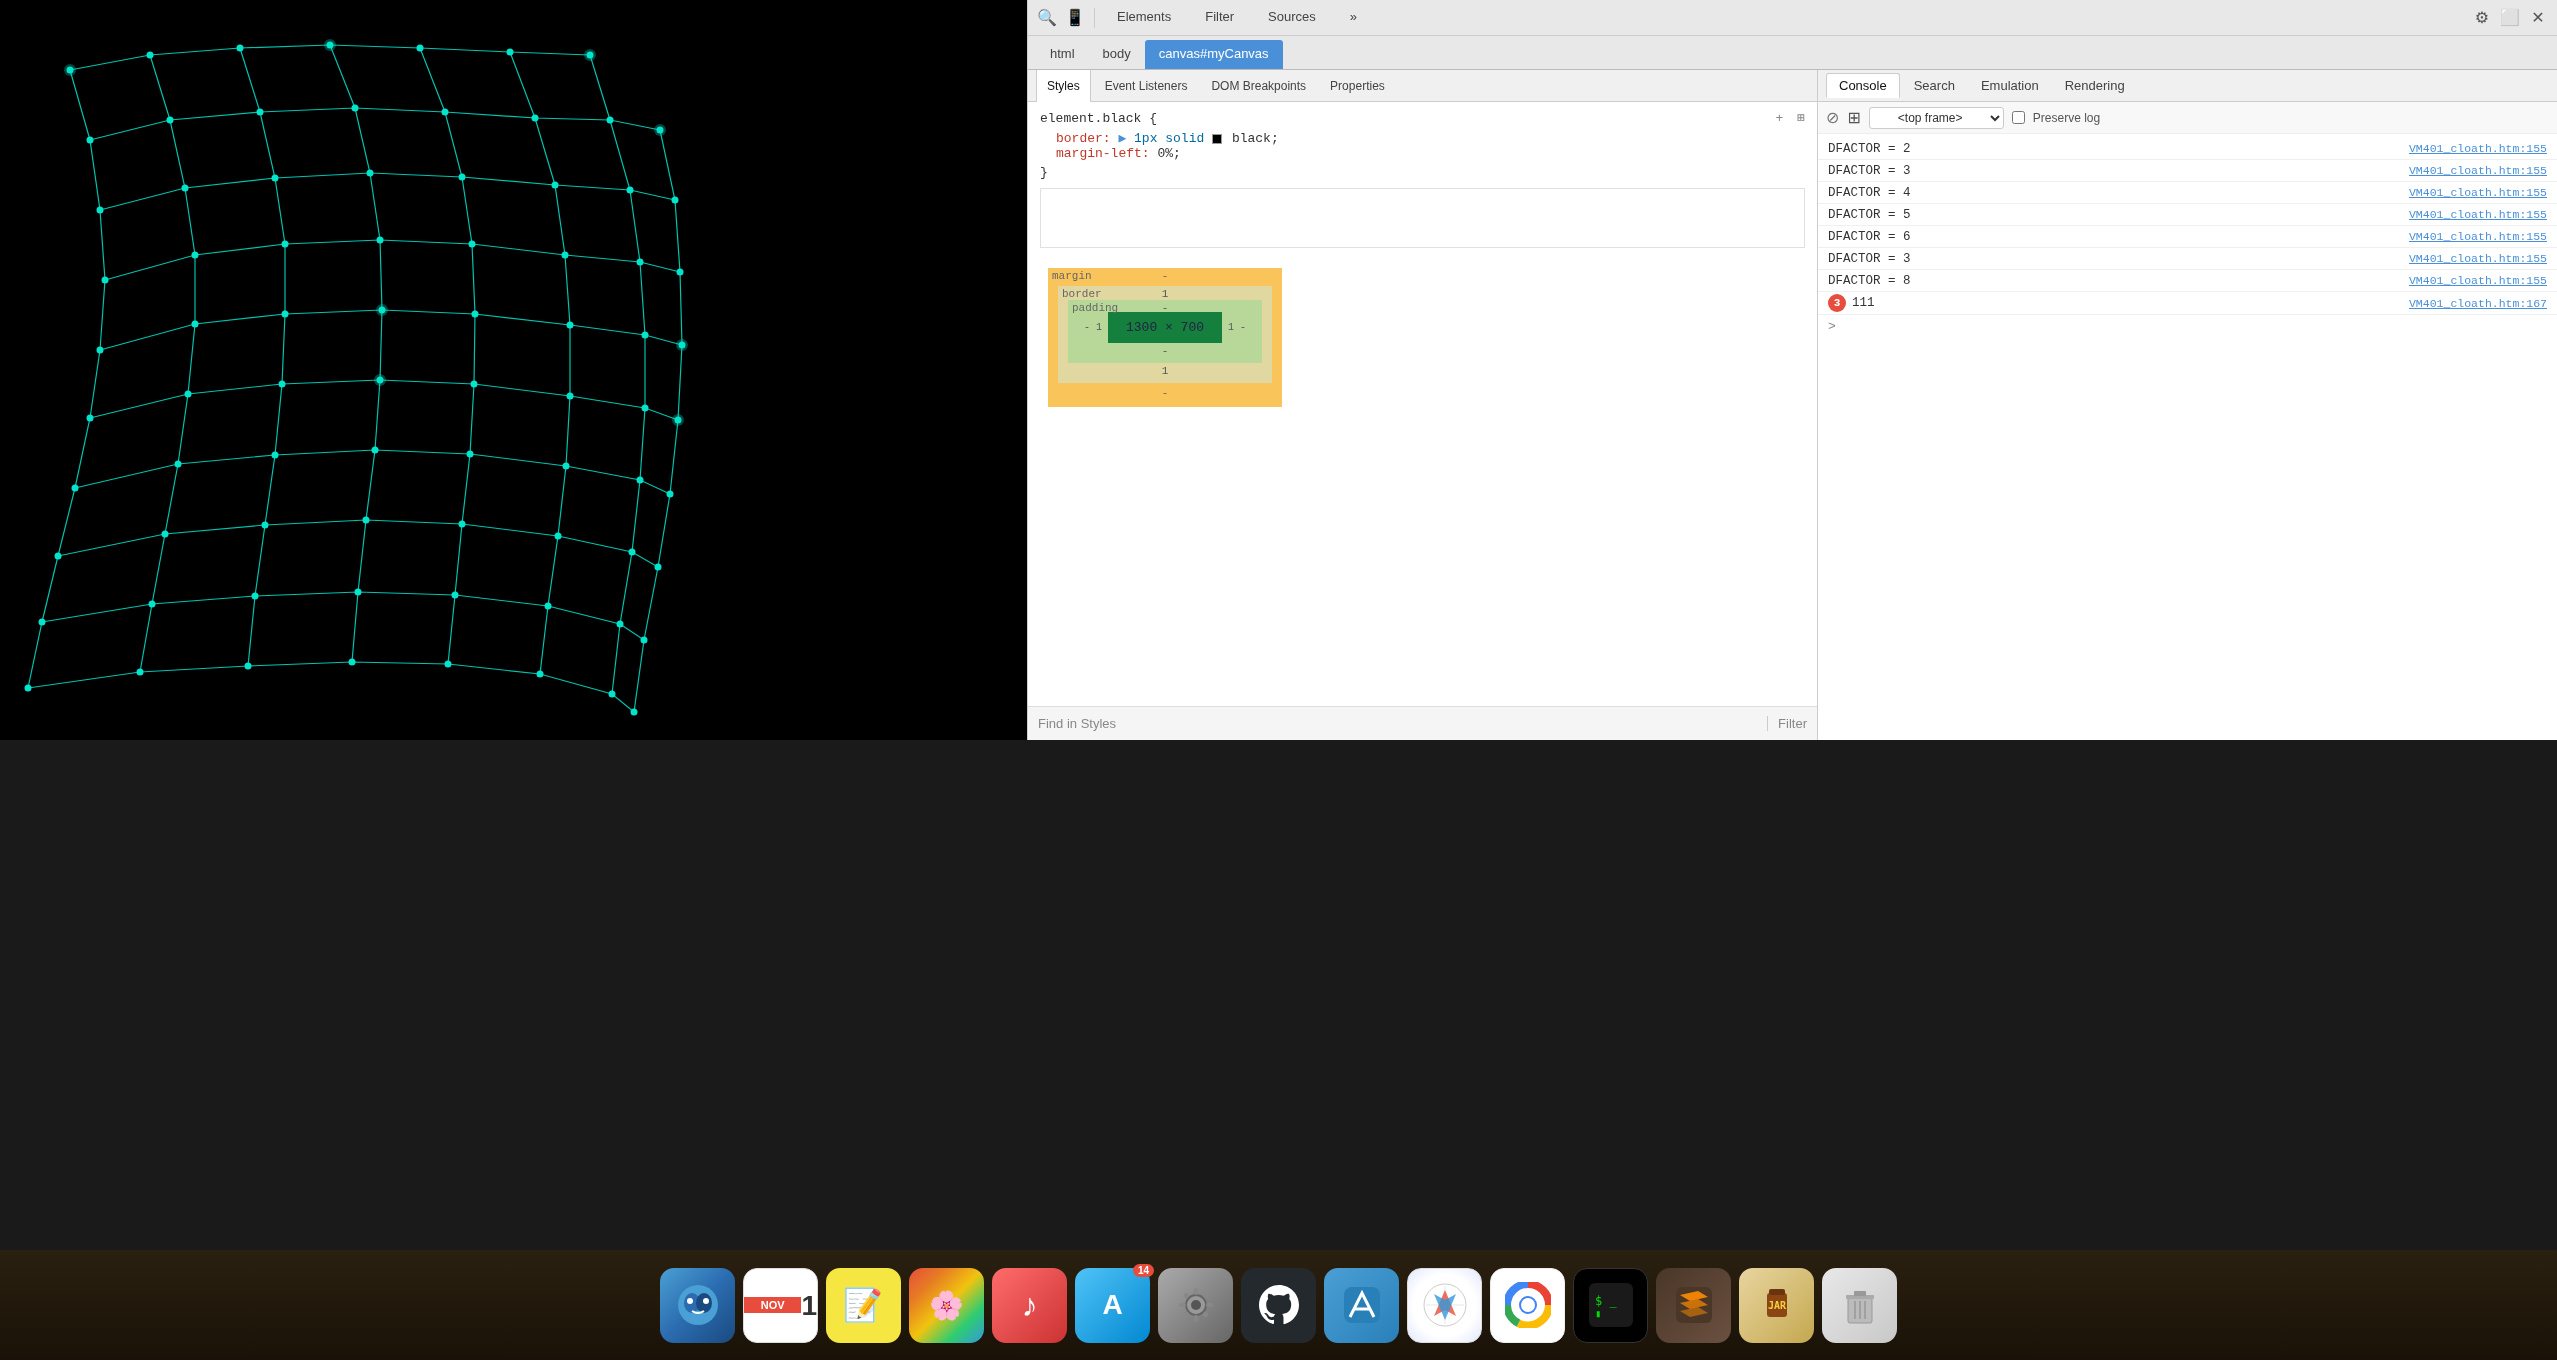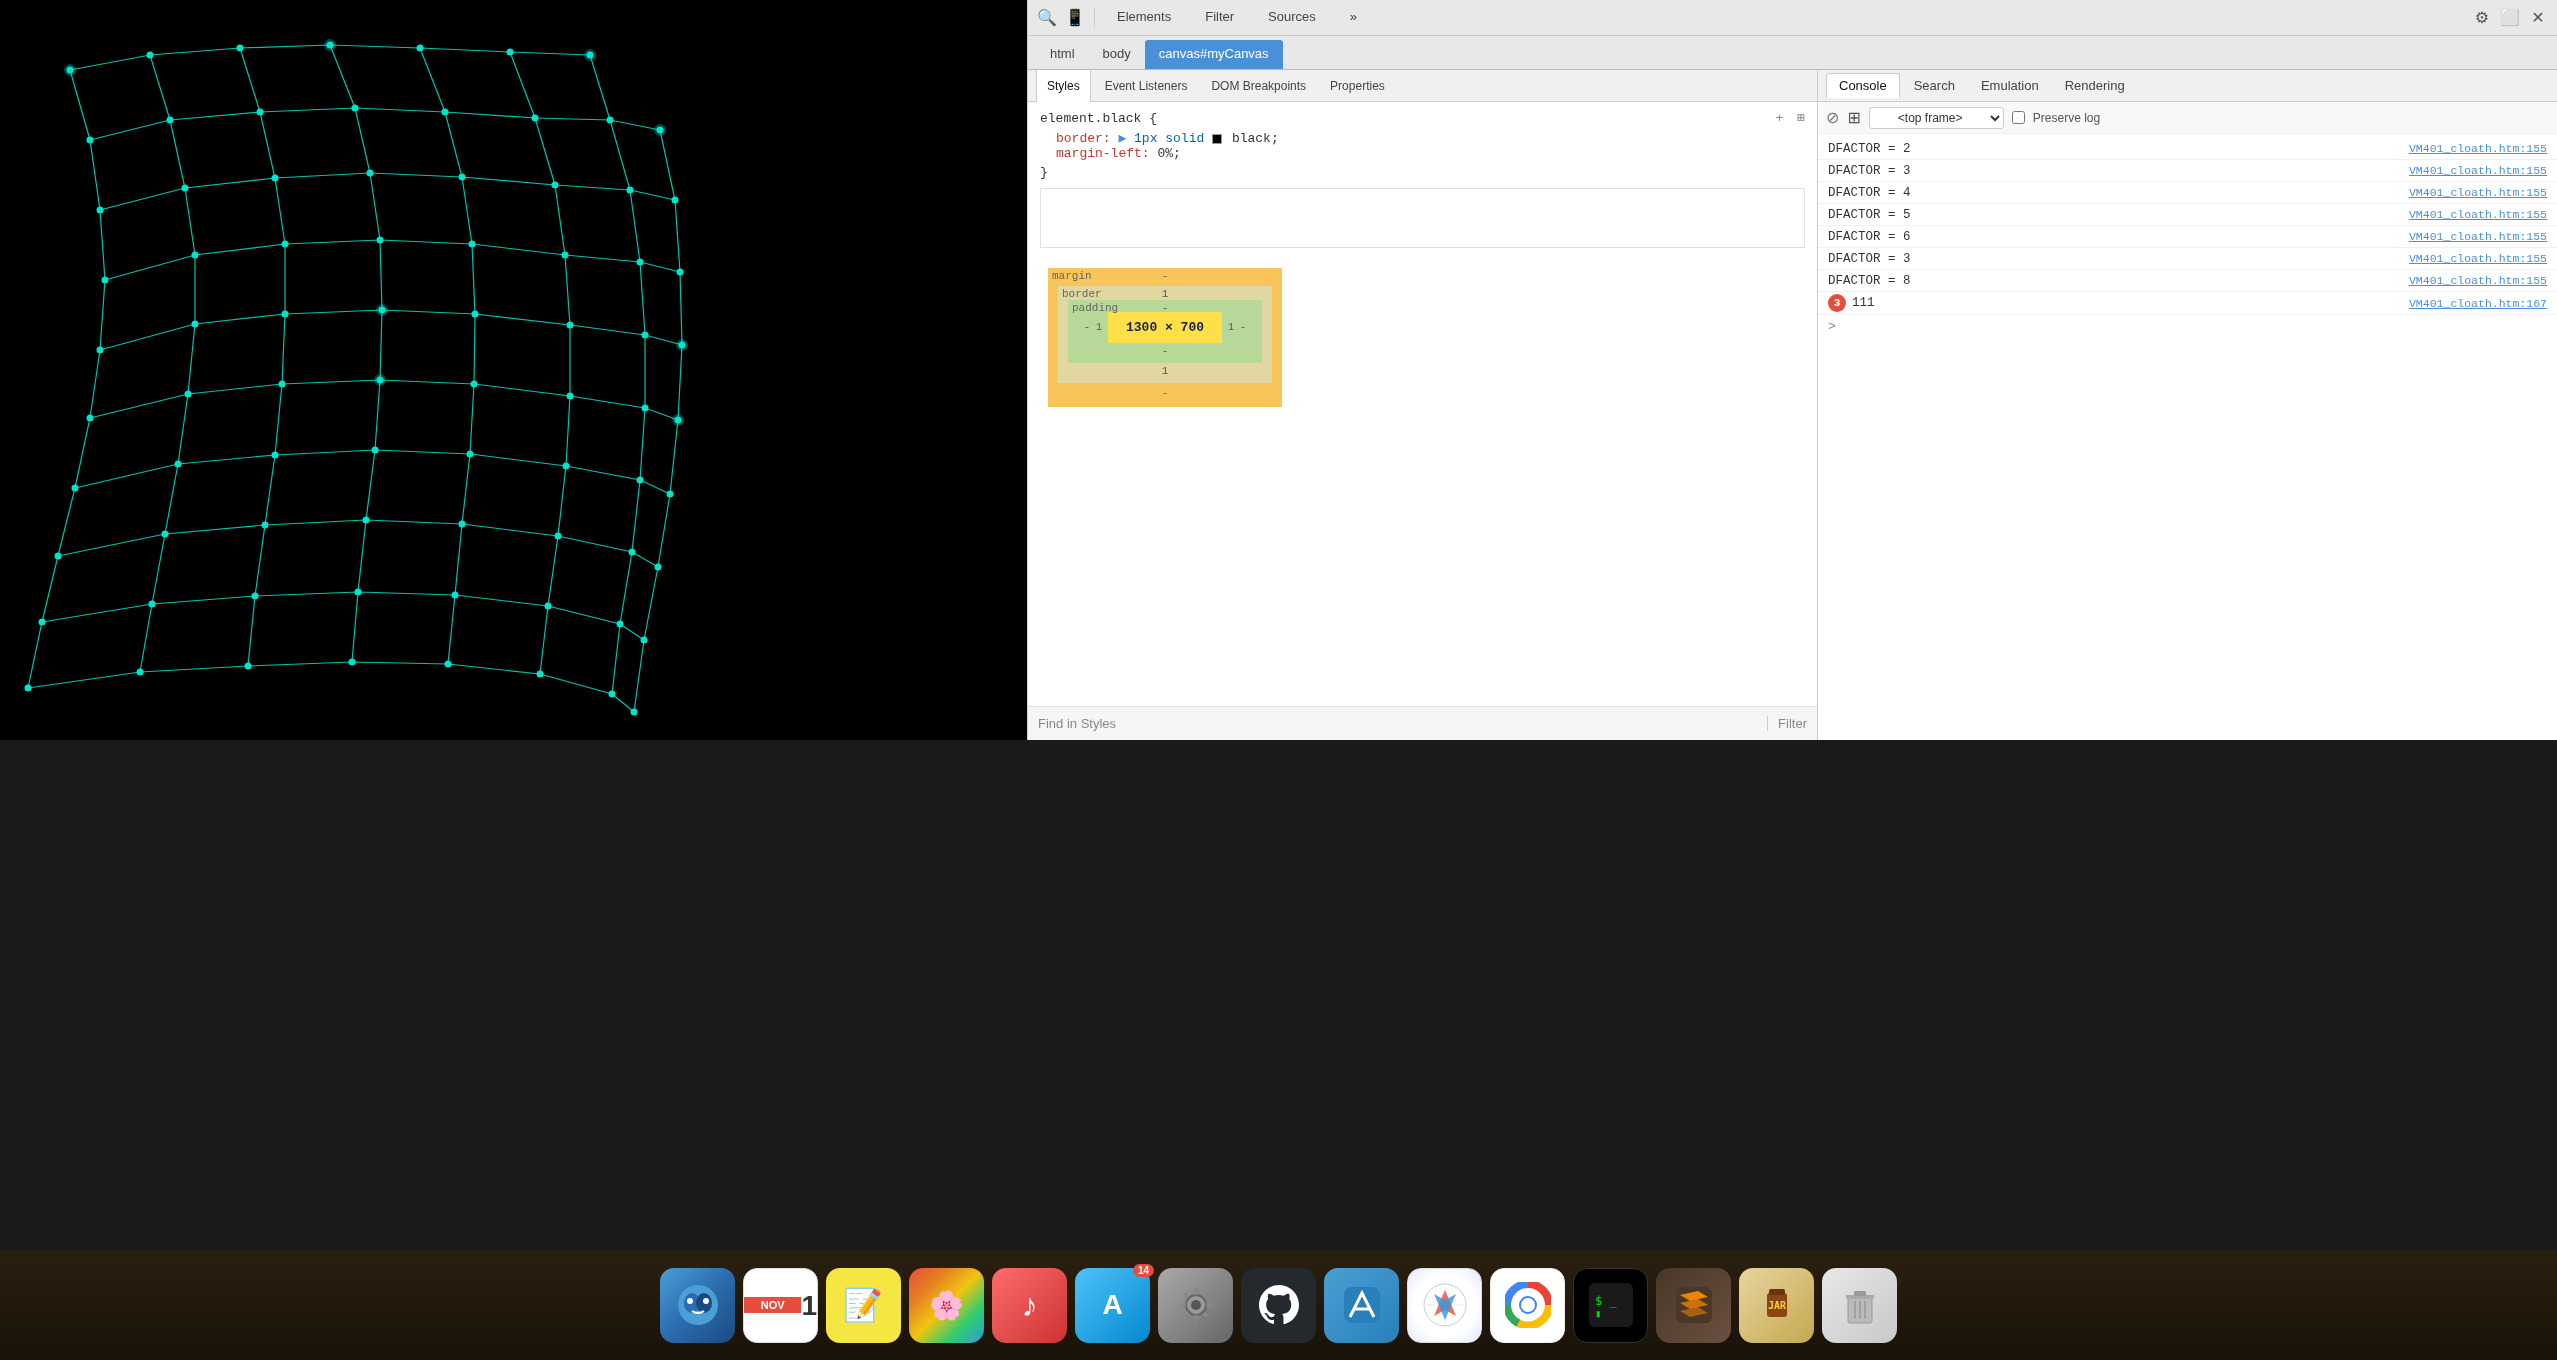--- a/index.html
+++ b/index.html
@@ -557,21 +557,21 @@
             <span class="box-inner-label" style="font-size:11px; color:#666; top:2px; left:4px;">margin</span>
             <span style="position:absolute; top:2px; right:50%; transform:translateX(50%); font-size:11px; color:#666;">-</span>
             <div class="box-border" style="background:#e0d8a0; position:relative; padding: 14px 10px 6px 10px;">
               <span class="box-inner-label" style="font-size:11px; color:#666; top:2px; left:4px;">border</span>
               <span style="position:absolute; top:2px; right:50%; transform:translateX(50%); font-size:11px; color:#555;">1</span>
               <div class="box-padding" style="background:#b8d89a; position:relative; padding: 12px 10px 6px 10px;">
                 <span class="box-inner-label" style="font-size:11px; color:#666; top:2px; left:4px;">padding</span>
                 <span style="position:absolute; top:2px; right:50%; transform:translateX(50%); font-size:11px; color:#555;">-</span>
                 <div style="display:flex; align-items:center;">
                   <span style="font-size:10px; color:#555; padding:0 6px;">- 1</span>
-                  <div class="box-content" style="flex:1; background:#fde047; text-align:center; padding:8px; font-size:13px; color:#224; font-weight:bold;">
+                  <div class="box-content" style="flex:1; background:#15803d; text-align:center; padding:8px; font-size:13px; color:#224; font-weight:normal;">
                     <span>1300 × 700</span>
                   </div>
                   <span style="font-size:10px; color:#555; padding:0 6px;">1 -</span>
                 </div>
                 <div style="text-align:center; font-size:11px; color:#555; padding-top:2px;">-</div>
               </div>
               <div style="text-align:center; font-size:11px; color:#555; padding-top:2px;">1</div>
             </div>
             <div style="text-align:center; font-size:11px; color:#666; padding-top:4px;">-</div>
           </div>

